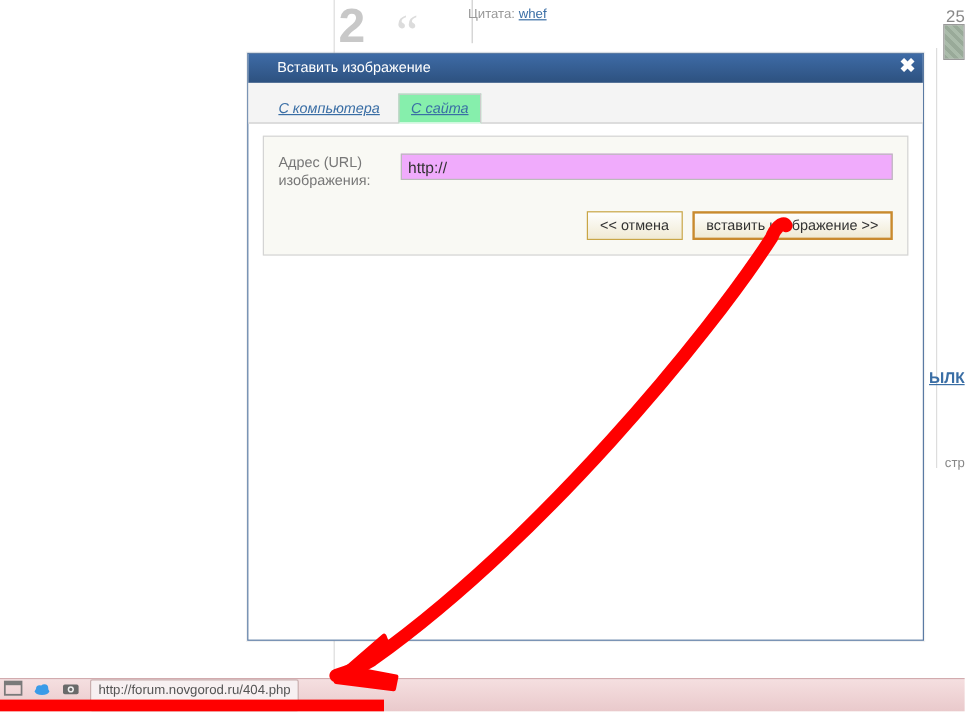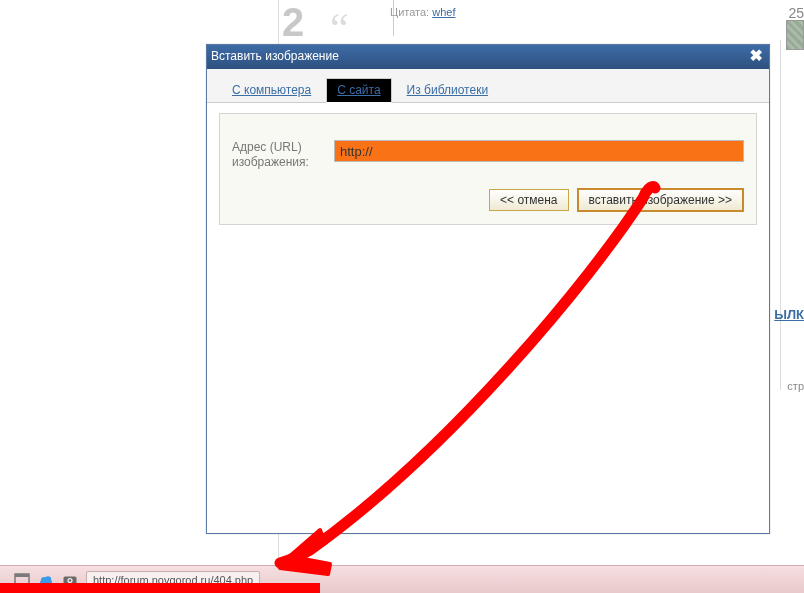--- a/index.html
+++ b/index.html
@@ -95,21 +95,21 @@
       height: 490px;
       border: 1px solid #5a7aa3;
       background: #fff;
       box-shadow: 0 0 0 1px rgba(0,0,0,.05);
     }
     .dialog-title {
       height: 24px;
       background: linear-gradient(#3e6ba6, #2d517f);
       color: #fff;
       font-size: 12px;
-      padding: 4px 4px;
+      padding: 4px 24px;
       position: relative;
     }
     .close-x {
       position: absolute;
       right: 6px;
       top: 3px;
       font-size: 16px;
       font-weight: bold;
       color: #fff;
       cursor: pointer;
@@ -126,62 +126,62 @@
     }
     .tab {
       padding: 4px 10px 5px;
       font-size: 12px;
       color: #3a6ea5;
       text-decoration: underline;
       cursor: pointer;
       border: 1px solid transparent;
       border-bottom: none;
       position: relative;
+      font-style: italic;
     }
     .tab.active {
-      background: #000000;
+      background: #86efac;
       border: 1px solid #ccc;
       border-bottom: 1px solid #fff;
       margin-bottom: -1px;
       text-decoration: underline;
     }
     .form-area {
       padding: 10px 12px;
     }
     .form-box {
       border: 1px solid #d4d4d4;
       background: #f9f9f4;
-      padding: 26px 12px 12px;
+      padding: 14px 12px 12px;
     }
     .url-row {
       display: flex;
       align-items: flex-start;
       gap: 10px;
       margin-bottom: 18px;
     }
     .url-label {
       width: 92px;
       color: #777;
       font-size: 12px;
       line-height: 15px;
     }
     .url-input {
       flex: 1;
       border: 1px solid #bbb;
-      background: #f97316;
+      background: #f0abfc;
       padding: 3px 5px;
       font-size: 13px;
       color: #333;
       height: 22px;
     }
     .btn-row {
       display: flex;
       justify-content: flex-end;
       gap: 8px;
-      align-items: center;
     }
     .btn {
       border: 1px solid #c9a646;
       background: linear-gradient(#fefefe, #f0ead3);
       padding: 3px 10px;
       font-size: 12px;
       color: #333;
       cursor: pointer;
       font-family: inherit;
     }
@@ -190,22 +190,21 @@
     }
     .taskbar {
       position: absolute;
       bottom: 0;
       left: 0;
       right: 0;
       height: 28px;
       background: linear-gradient(#f5dfe0, #e9c9cb);
       border-top: 1px solid #d2abae;
       display: flex;
-      align-items: center;
-      padding: 0 14px;
+      padding: 0 3px;
       gap: 8px;
     }
     .tb-icon {
       width: 16px;
       height: 16px;
       display: inline-block;
     }
     .tb-url {
       background: #f7f0f1;
       border: 1px solid #c9aeae;
@@ -272,21 +271,20 @@
 
 <div class="dialog">
   <div class="dialog-title">
     <span>Вставить изображение</span>
     <span class="close-x">✖</span>
   </div>
 
   <div class="tabs-row">
     <div class="tab">С компьютера</div>
     <div class="tab active">С сайта</div>
-    <div class="tab">Из библиотеки</div>
   </div>
 
   <div class="form-area">
     <div class="form-box">
       <div class="url-row">
         <div class="url-label">Адрес (URL) изображения:</div>
         <input class="url-input" type="text" value="http://" style="">
       </div>
       <div class="btn-row">
         <button class="btn">&lt;&lt; отмена</button>

